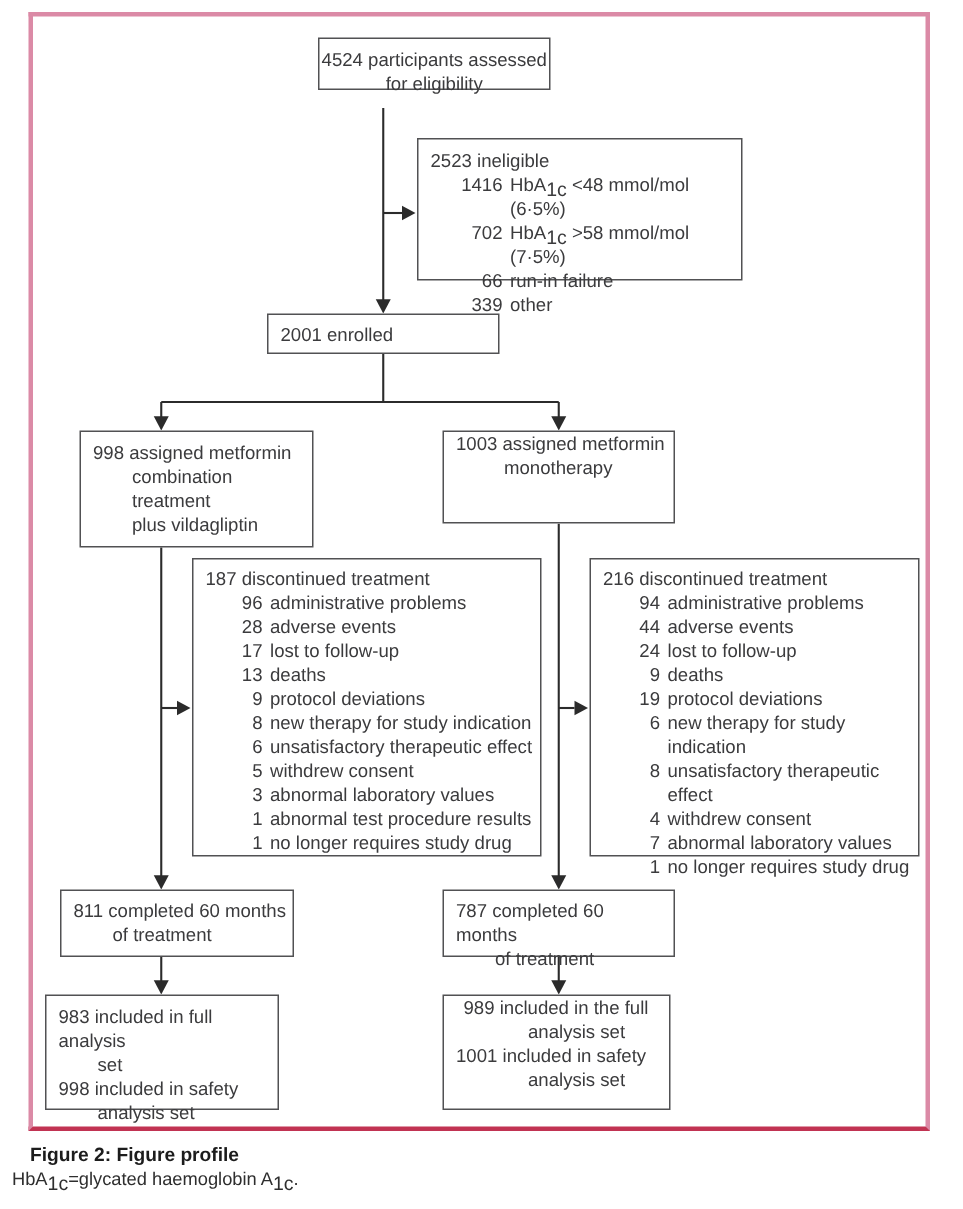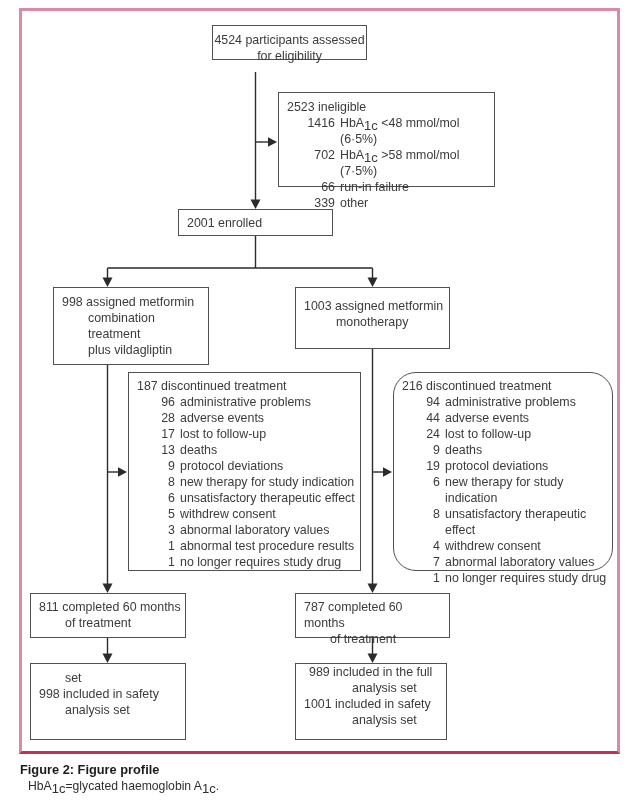--- a/index.html
+++ b/index.html
@@ -19,21 +19,21 @@
   .box-disc .num{flex-basis:46px;}
   .row .txt{flex:1 1 auto;}
   sub{font-size:13px;line-height:0;}
   .cont34{padding-left:34px;}
   .cont40{padding-left:40px;}
   .cont56{padding-left:56px;}
   .vcenter{display:flex;align-items:center;}
   #caption{position:absolute;left:20px;top:762px;font-size:12.8px;color:#1c1c1c;}
   #caption .cap-label{font-weight:bold;}
   #caption .cap-title{font-weight:bold;}
-  #cap-note{position:absolute;left:28px;top:779px;font-size:12.2px;color:#2e2e2e;}
+  #cap-note{position:absolute;left:8px;top:779px;font-size:12.2px;color:#2e2e2e;}
 </style>
 </head>
 <body>
 
 <div id="page">
   <div id="frame"></div>
 
   <svg class="connectors" viewBox="0 0 642 806" xmlns="http://www.w3.org/2000/svg">
     <g stroke="#2b2b2b" stroke-width="1.4" fill="none">
       <path d="M255.5,72 L255.5,207"></path>
@@ -88,21 +88,21 @@
   <div class="box vcenter" style="left:178px;top:209px;width:155px;height:27px;">
     <div class="pad">2001 enrolled</div>
   </div>
 
   <div class="box" style="left:30px;top:287px;width:156px;height:78px;padding-top:6px;margin-left:23px;">
     <div class="pad">998 assigned metformin</div>
     <div class="cont34">combination treatment</div>
     <div class="cont34">plus vildagliptin</div>
   </div>
 
-  <div class="box" style="left:295px;top:287px;width:155px;height:62px;padding-top:10px;">
+  <div class="box" style="left:295px;top:287px;width:155px;height:62px;padding-top:0;">
     <div class="pad">1003 assigned metformin</div>
     <div class="cont40">monotherapy</div>
   </div>
 
   <div class="box box-disc" style="left:128px;top:372px;width:233px;height:199px;padding-top:5px;">
     <div class="pad">187 discontinued treatment</div>
     <div class="row">
         <span class="num">96</span>
         <span class="txt">administrative problems</span>
       </div>
@@ -141,21 +141,21 @@
     <div class="row">
         <span class="num">1</span>
         <span class="txt">abnormal test procedure results</span>
       </div>
     <div class="row">
         <span class="num">1</span>
         <span class="txt">no longer requires study drug</span>
       </div>
   </div>
 
-  <div class="box box-disc" style="left:393px;top:372px;width:220px;height:199px;padding-top:5px;border-radius:23px;">
+  <div class="box box-disc" style="left:393px;top:372px;width:220px;height:199px;padding-top:5px;">
     <div class="pad">216 discontinued treatment</div>
     <div class="row">
         <span class="num">94</span>
         <span class="txt">administrative problems</span>
       </div>
     <div class="row">
         <span class="num">44</span>
         <span class="txt">adverse events</span>
       </div>
     <div class="row">
@@ -185,31 +185,32 @@
     <div class="row">
         <span class="num">7</span>
         <span class="txt">abnormal laboratory values</span>
       </div>
     <div class="row">
         <span class="num">1</span>
         <span class="txt">no longer requires study drug</span>
       </div>
   </div>
 
-  <div class="box" style="left:30px;top:593px;width:156px;height:45px;padding-top:5px;">
+  <div class="box" style="left:40px;top:593px;width:156px;height:45px;padding-top:5px;">
     <div class="pad">811 completed 60 months</div>
     <div class="cont34">of treatment</div>
   </div>
 
   <div class="box" style="left:295px;top:593px;width:155px;height:45px;padding-top:5px;">
     <div class="pad">787 completed 60 months</div>
     <div class="cont34">of treatment</div>
   </div>
 
   <div class="box" style="left:30px;top:663px;width:156px;height:77px;padding-top:6px;">
+    <div class="pad">983 included in full analysis</div>
     <div class="cont34">set</div>
     <div class="pad">998 included in safety</div>
     <div class="cont34">analysis set</div>
   </div>
 
   <div class="box" style="left:295px;top:663px;width:152px;height:77px;padding-top:0;">
     <div style="padding-left:13px;">989 included in the full</div>
     <div class="cont56">analysis set</div>
     <div class="pad">1001 included in safety</div>
     <div class="cont56">analysis set</div>

